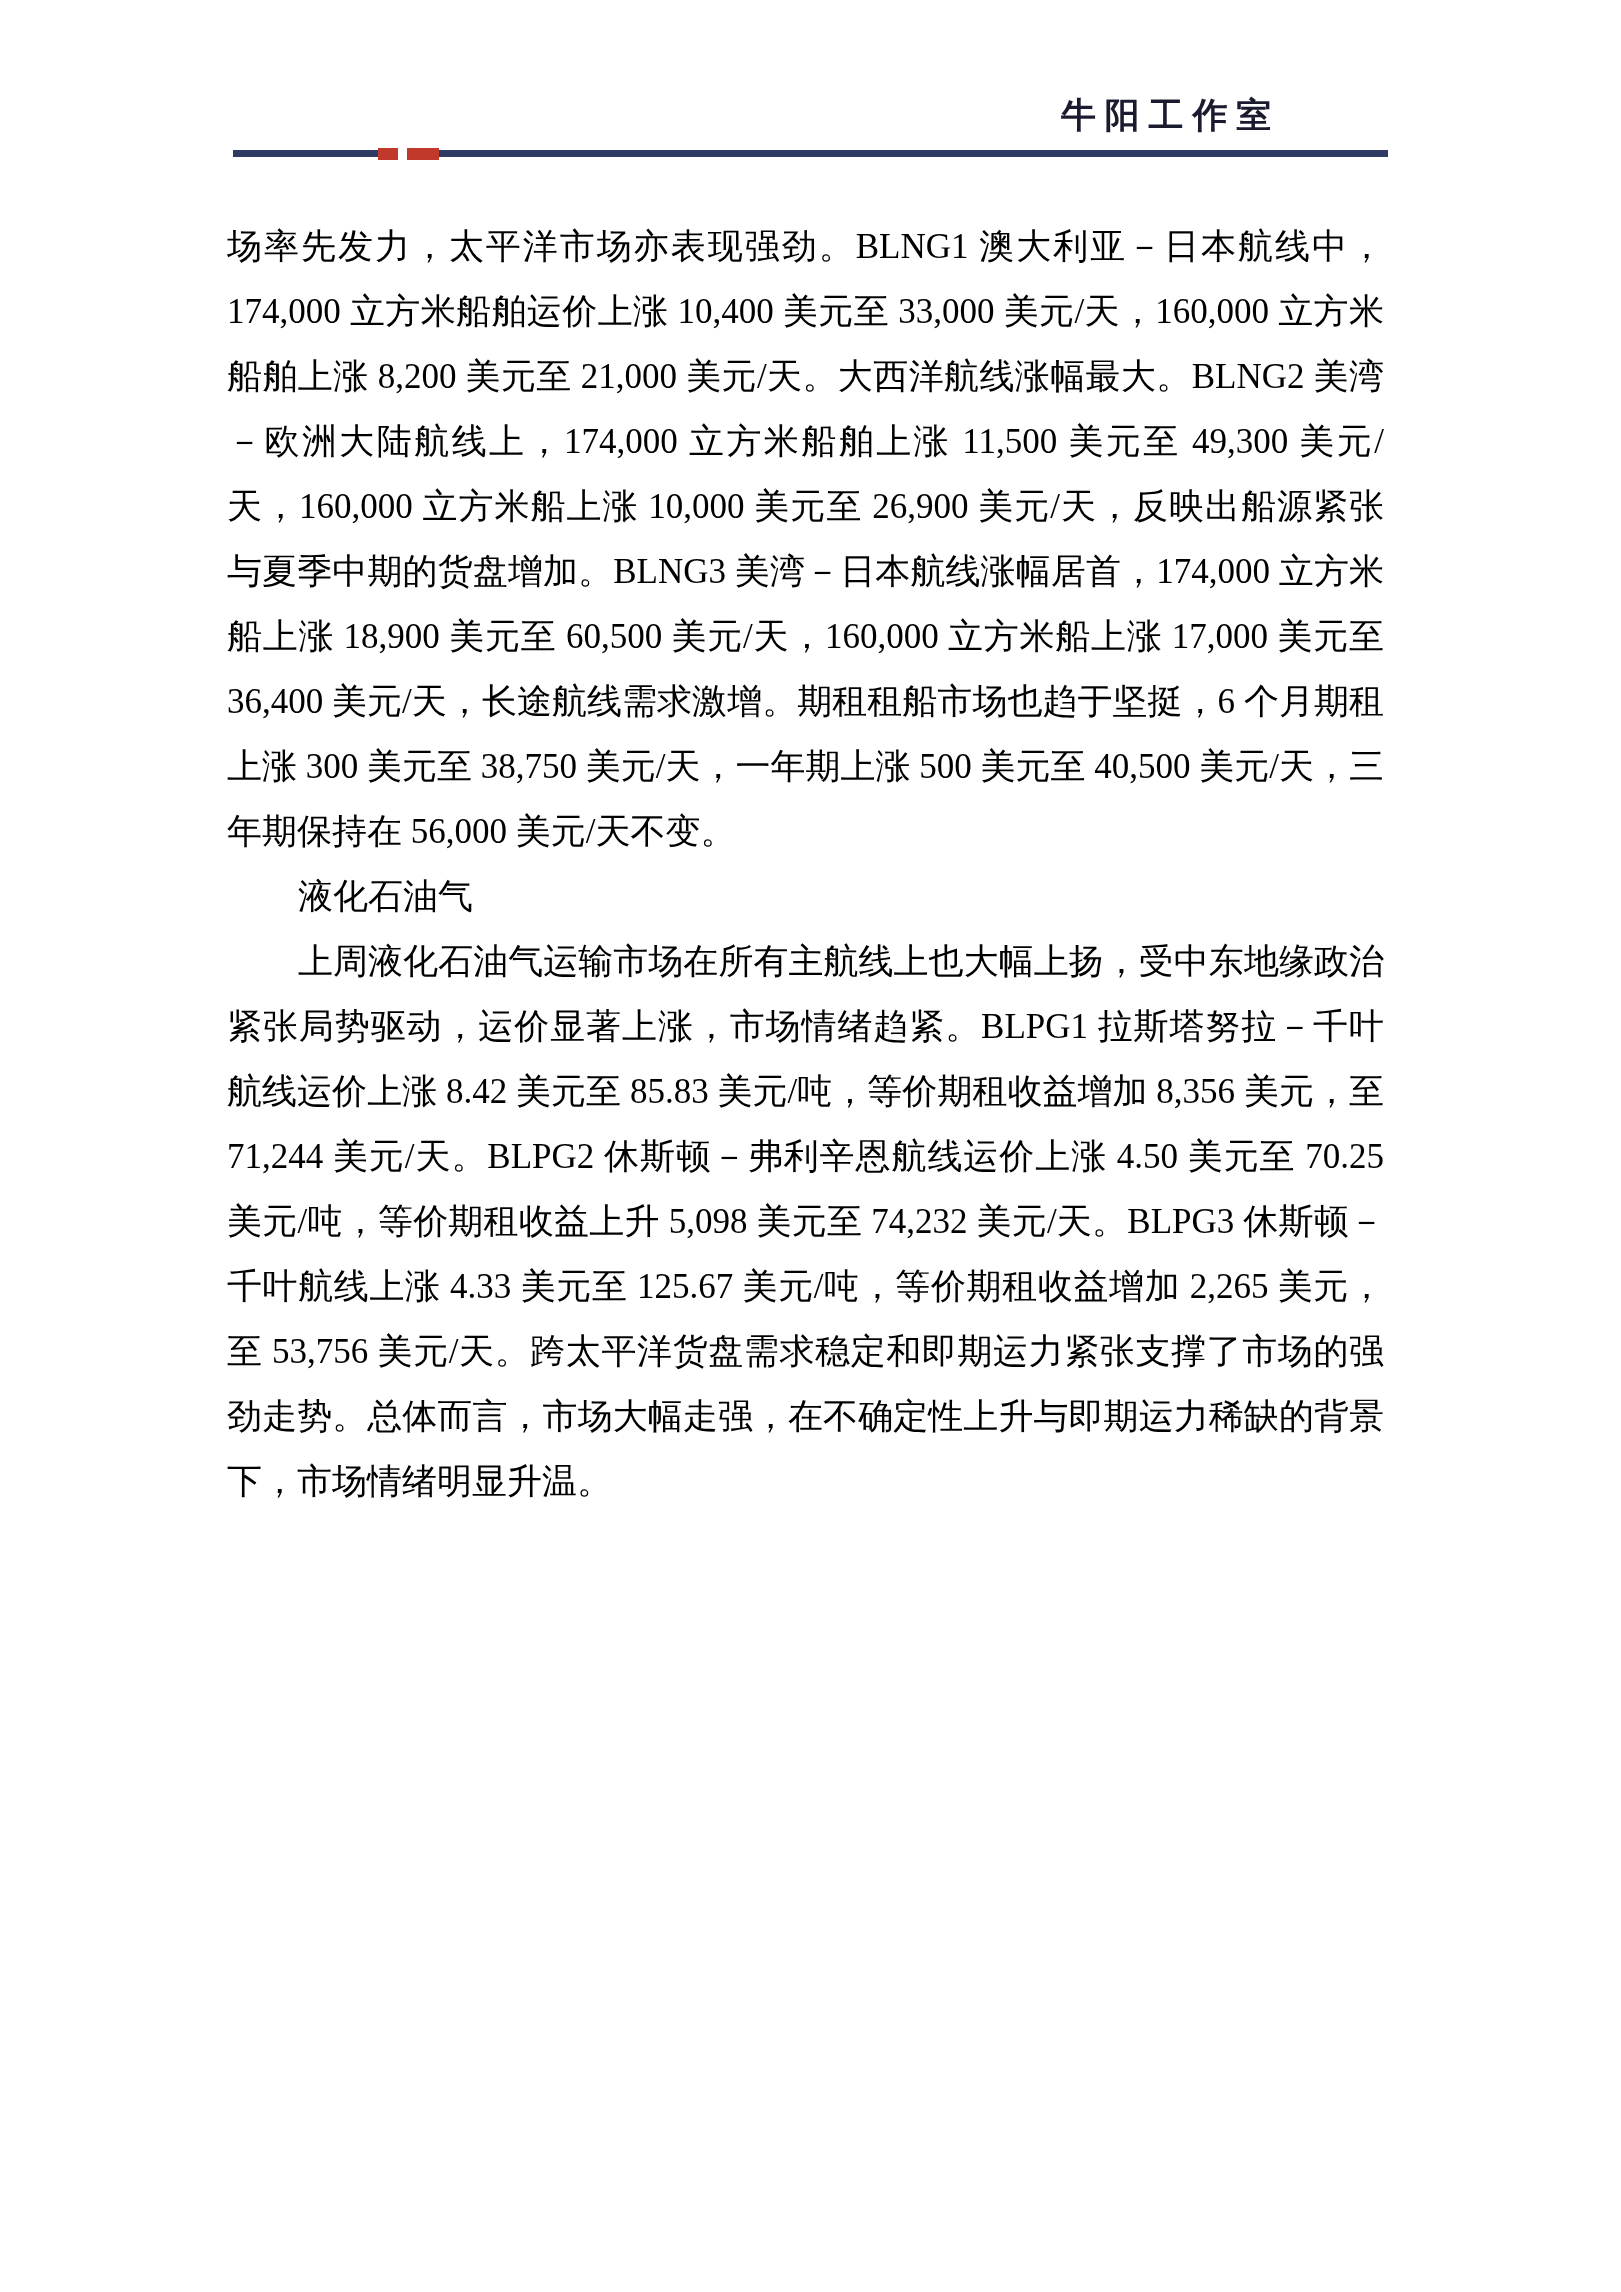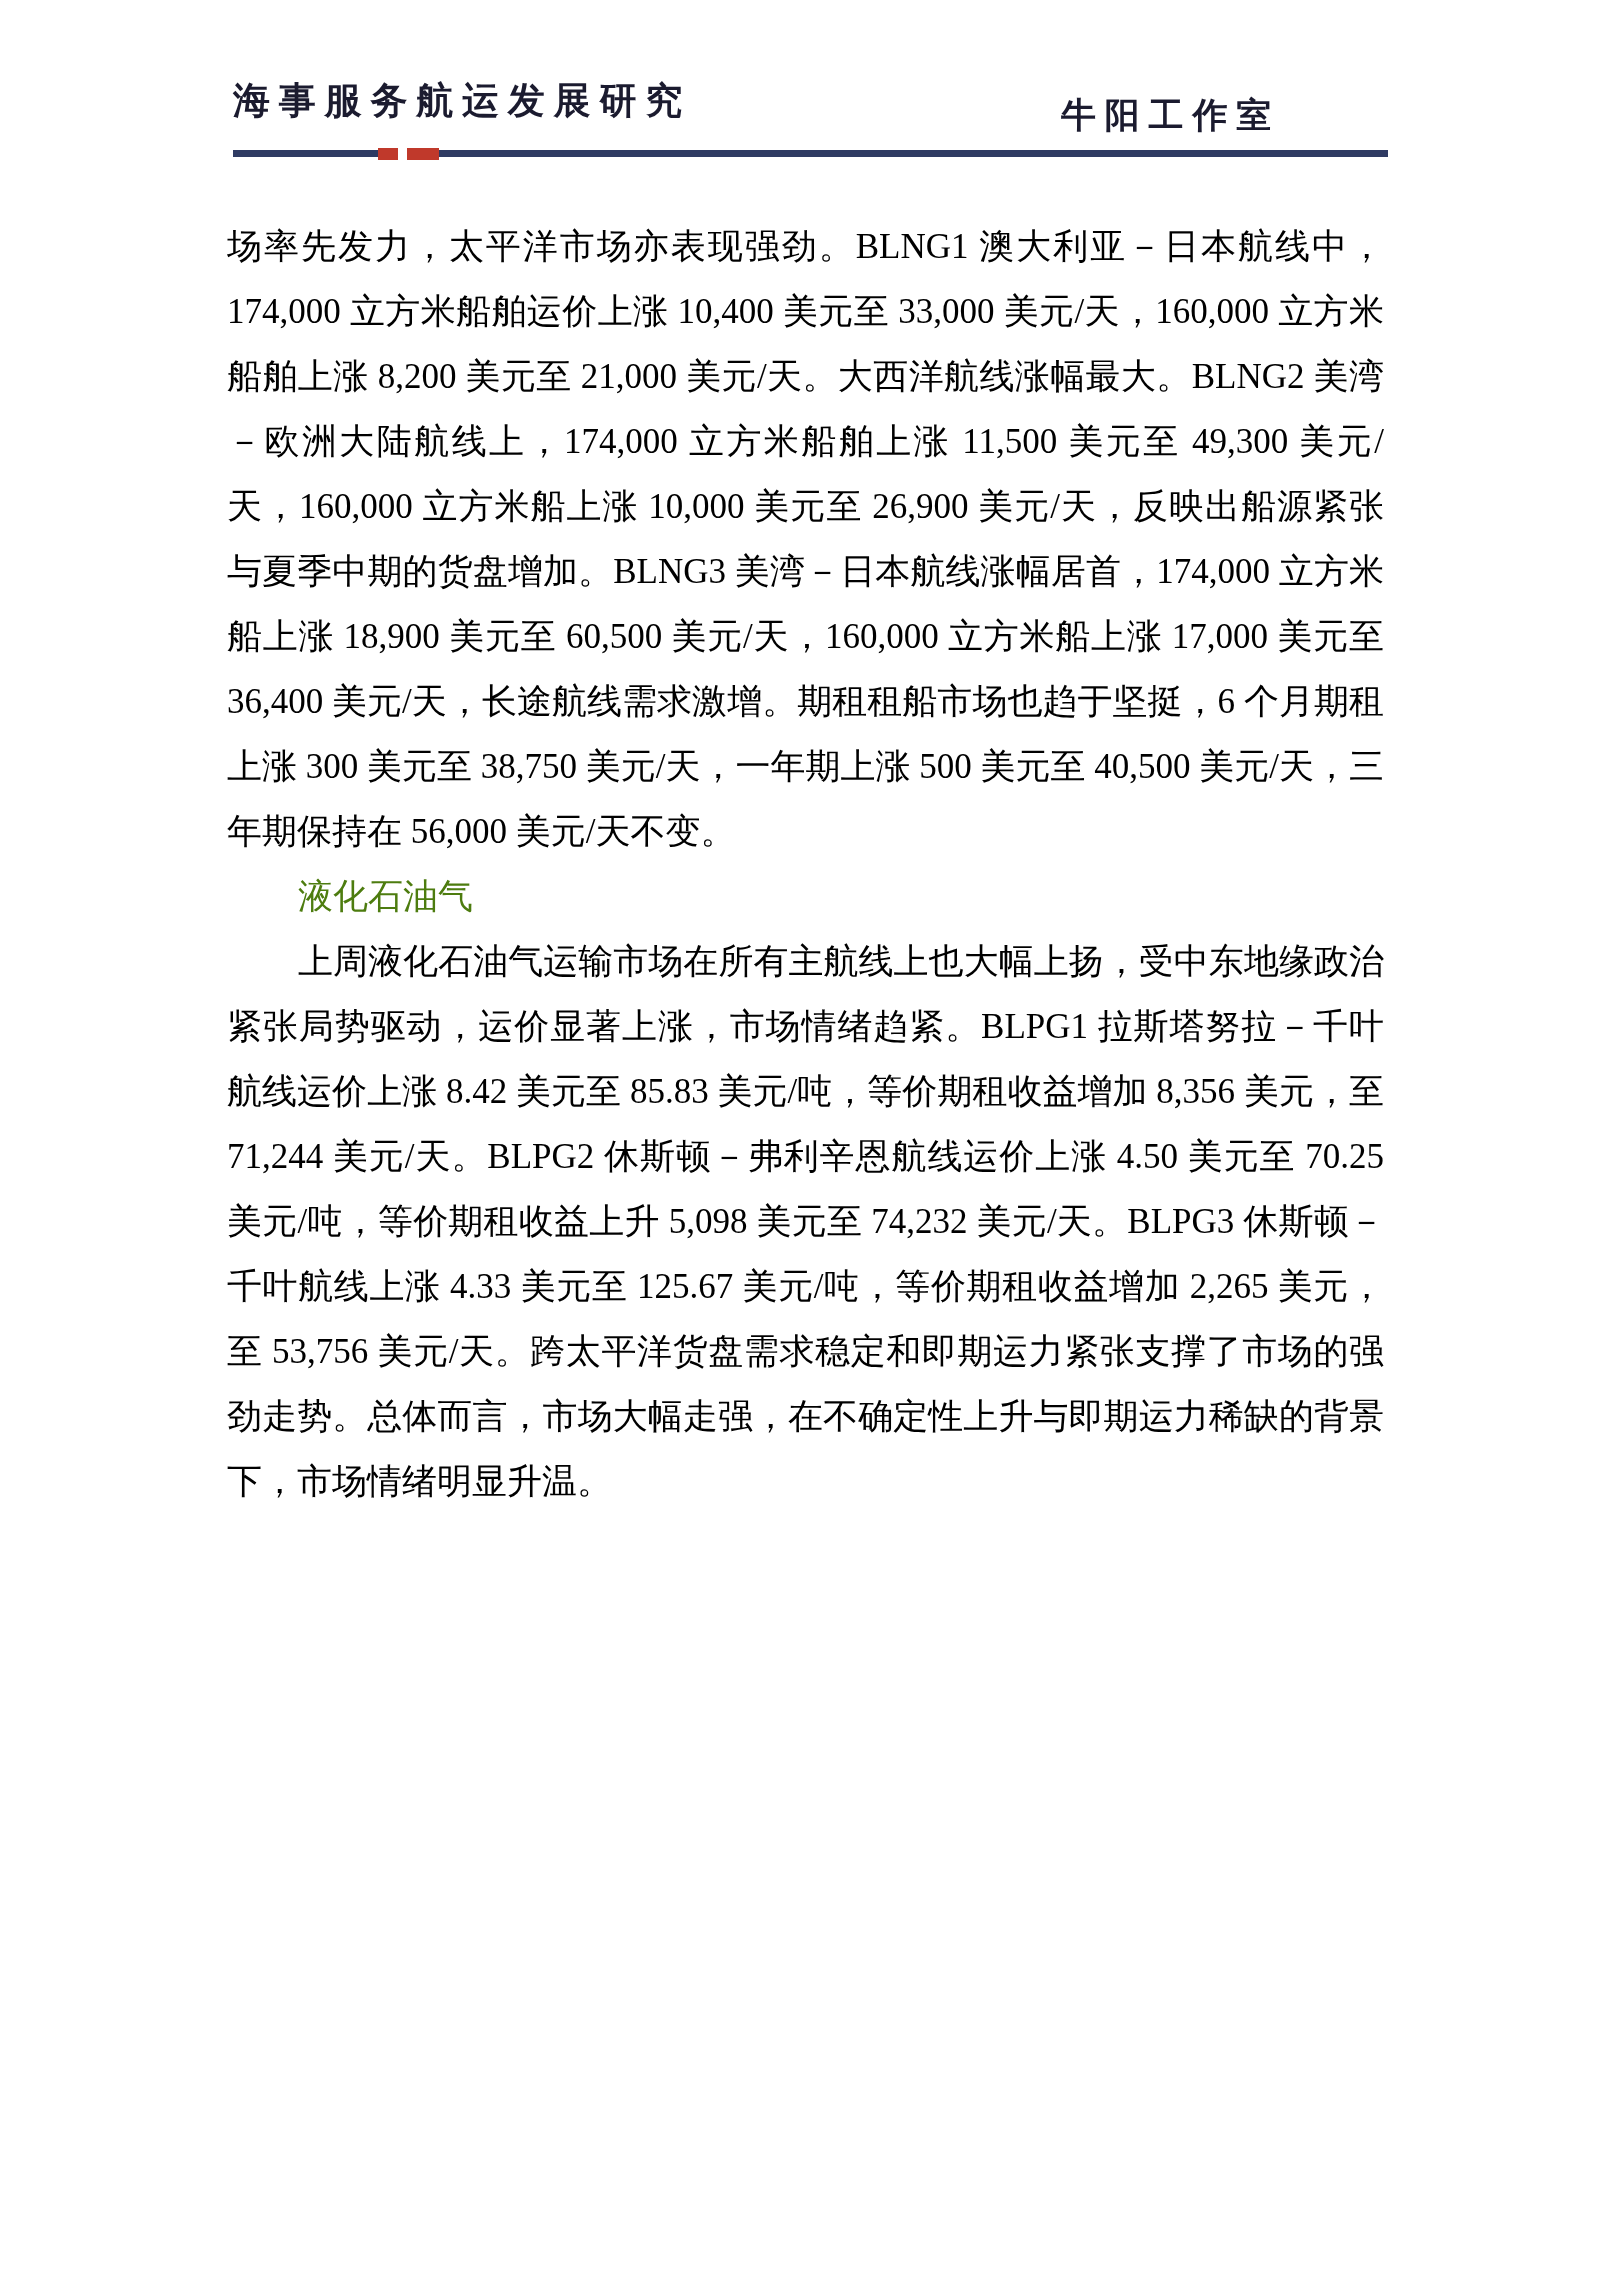--- a/index.html
+++ b/index.html
@@ -99,30 +99,29 @@
   }
   p.para.indent {
     text-indent: 71px;
   }
   p.subhead {
     margin: 0;
     text-indent: 71px;
     font-family: "Liberation Serif", serif;
     font-size: 35px;
     line-height: 65px;
-    color: #4d7c0f;
+    color: #000000;
   }
 </style>
 </head>
 <body>
 
 <div class="page">
 
   <div class="header">
-    <div class="header-left">海事服务航运发展研究</div>
     <div class="header-right">牛阳工作室</div>
     <div class="header-rule"></div>
     <div class="header-rule-accent"></div>
   </div>
 
   <div class="content">
     <p class="para">场率先发力，太平洋市场亦表现强劲。BLNG1 澳大利亚－日本航线中，174,000 立方米船舶运价上涨 10,400 美元至 33,000 美元/天，160,000 立方米船舶上涨 8,200 美元至 21,000 美元/天。大西洋航线涨幅最大。BLNG2 美湾－欧洲大陆航线上，174,000 立方米船舶上涨 11,500 美元至 49,300 美元/天，160,000 立方米船上涨 10,000 美元至 26,900 美元/天，反映出船源紧张与夏季中期的货盘增加。BLNG3 美湾－日本航线涨幅居首，174,000 立方米船上涨 18,900 美元至 60,500 美元/天，160,000 立方米船上涨 17,000 美元至 36,400 美元/天，长途航线需求激增。期租租船市场也趋于坚挺，6 个月期租上涨 300 美元至 38,750 美元/天，一年期上涨 500 美元至 40,500 美元/天，三年期保持在 56,000 美元/天不变。</p>
     <p class="subhead">液化石油气</p>
     <p class="para indent">上周液化石油气运输市场在所有主航线上也大幅上扬，受中东地缘政治紧张局势驱动，运价显著上涨，市场情绪趋紧。BLPG1 拉斯塔努拉－千叶航线运价上涨 8.42 美元至 85.83 美元/吨，等价期租收益增加 8,356 美元，至 71,244 美元/天。BLPG2 休斯顿－弗利辛恩航线运价上涨 4.50 美元至 70.25 美元/吨，等价期租收益上升 5,098 美元至 74,232 美元/天。BLPG3 休斯顿－千叶航线上涨 4.33 美元至 125.67 美元/吨，等价期租收益增加 2,265 美元，至 53,756 美元/天。跨太平洋货盘需求稳定和即期运力紧张支撑了市场的强劲走势。总体而言，市场大幅走强，在不确定性上升与即期运力稀缺的背景下，市场情绪明显升温。</p>
   </div>

